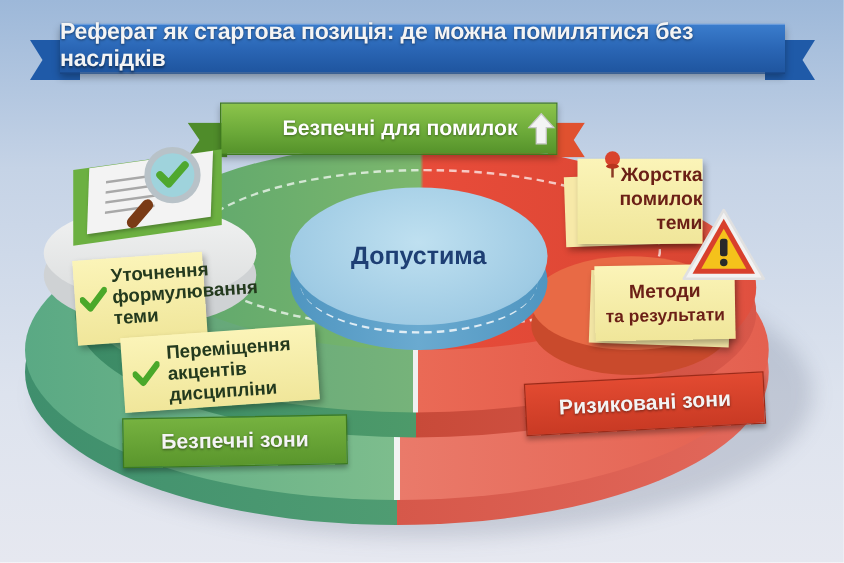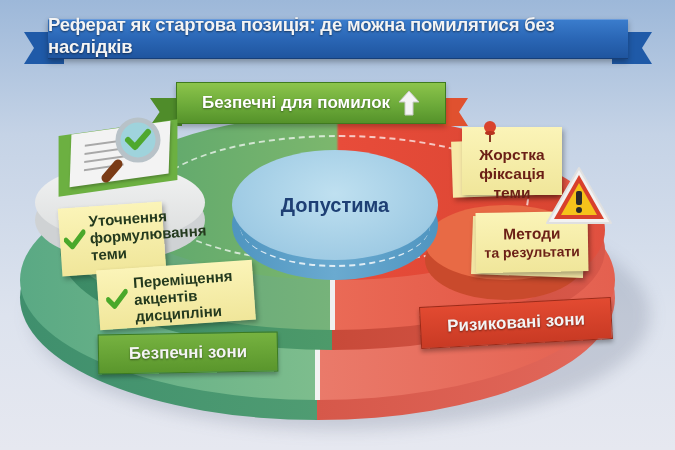--- a/index.html
+++ b/index.html
@@ -56,21 +56,21 @@
   
   .gb-tail { position:absolute; top:98px; width:32px; height:28px; background:#4f8c2a; }
   .gb-tail.l { left:150px; clip-path: polygon(0 0,100% 0,100% 100%,0 100%,30% 50%); }
   .gb-tail.r { left:438px; width:30px; background:#e0512f; clip-path: polygon(0 0,100% 0,70% 50%,100% 100%,0 100%); }
   .green-banner {
     position:absolute; left:176px; top:82px; width:268px; height:40px;
     background:linear-gradient(180deg,#8cc44b 0%,#6aa838 60%,#55922a 100%);
     border:1px solid #3f7a1f; box-shadow:0 3px 5px rgba(0,0,0,.25);
     display:flex; align-items:center; justify-content:center; gap:8px;
   }
-  .green-banner span.t { color:#fff; font-weight:bold; font-size:17px; text-shadow:0 1px 2px rgba(0,0,0,.4); font-family:"Liberation Sans", sans-serif; }
+  .green-banner span.t { color:#fff; font-weight:bold; font-size:17px; text-shadow:0 1px 2px rgba(0,0,0,.4); font-family:"Liberation Sans", sans-serif;padding-left:48px; }
   .up-arrow { width:22px; height:26px; }
 
   
   .note { position:absolute; background:linear-gradient(180deg,#fbf4b8,#f0e69a); box-shadow:2px 3px 5px rgba(0,0,0,.3);
     font-family:"Liberation Sans", sans-serif; font-weight:bold; }
   .note-green { color:#243a1e; font-size:15px; line-height:17px; }
   .note-red { color:#6b1f16; font-size:15.5px; line-height:19px; text-align:center; }
   .check { position:absolute; width:22px; height:20px; }
 
   
@@ -162,23 +162,23 @@
     <div>акцентів</div>
     <div>дисципліни</div>
   </div>
 </div>
 
 <div class="safe-label">
   <span>Безпечні зони</span>
 </div>
 
 <div class="note" style="left:452px;top:140px;width:104px;height:56px;background:#f7e9a8;transform:rotate(-2deg);"></div>
-<div class="note note-red" style="left:462px;top:127px;width:100px;height:68px;padding-top:18px;box-sizing:border-box;">
+<div class="note note-red" style="left:462px;top:127px;width:100px;height:68px;padding-top:4px;box-sizing:border-box;text-align:right;">
   <div>Жорстка</div>
-  <div>фіксація</div>
+  <div>помилок</div>
   <div>теми</div>
 </div>
 <svg class="abs pin" viewBox="0 0 14 24">
   <line x1="7" y1="12" x2="7" y2="22" stroke="#8a3a25" stroke-width="2"></line>
   <circle cx="7" cy="7" r="6" fill="#d9432c"></circle>
   <ellipse cx="7" cy="13" rx="5" ry="2" fill="#b8341f"></ellipse>
 </svg>
 
 <div class="note" style="left:472px;top:218px;width:112px;height:58px;background:#f2e5a4;transform:rotate(2deg);"></div>
 <div class="note note-red" style="left:476px;top:212px;width:112px;height:60px;padding-top:12px;box-sizing:border-box;transform:rotate(-1deg);">

